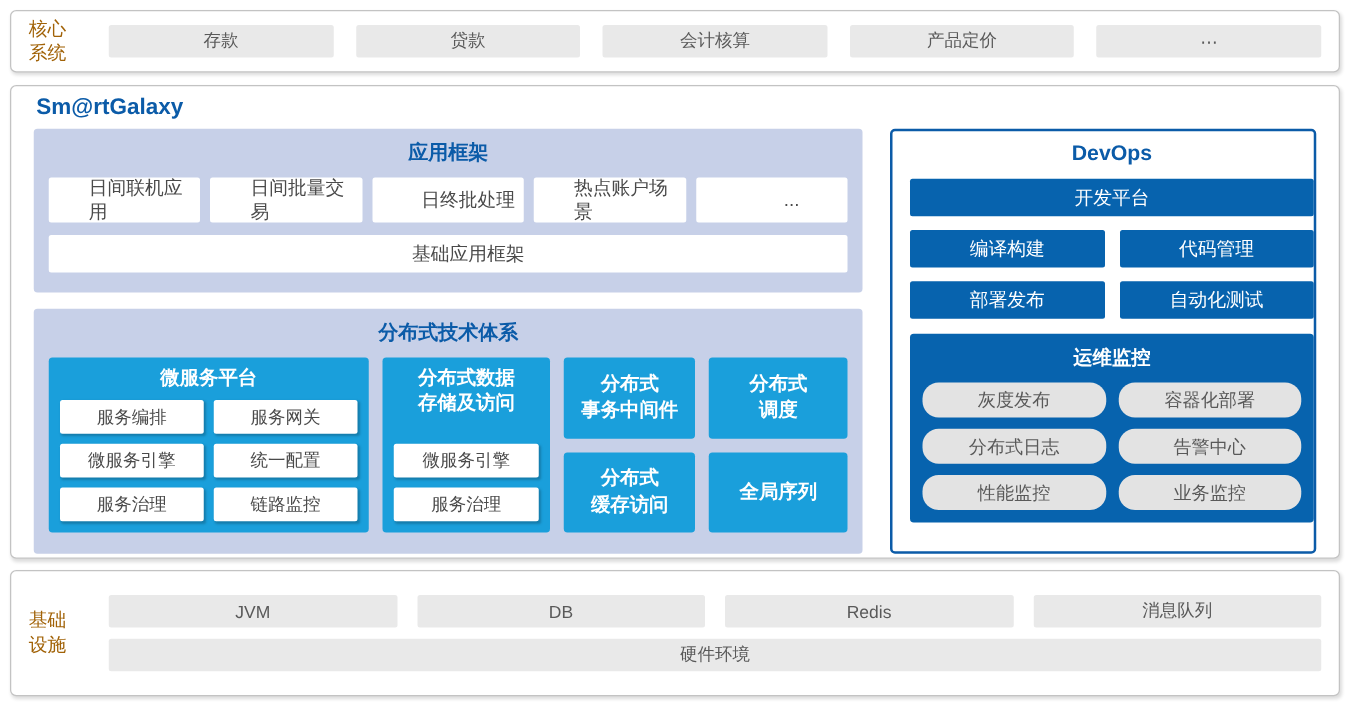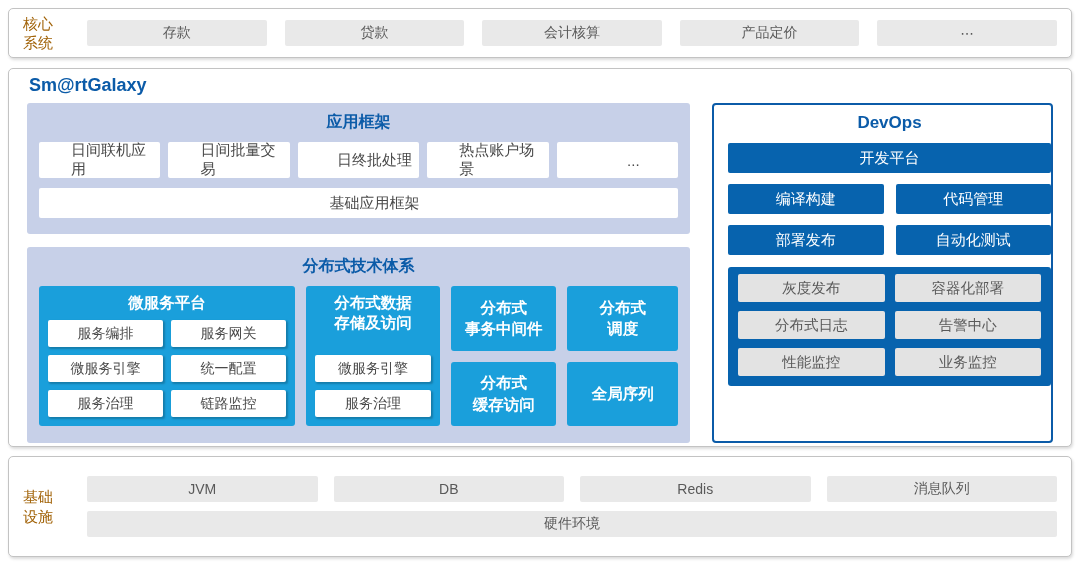--- a/index.html
+++ b/index.html
@@ -79,21 +79,21 @@
   .blue-box {
     background: var(--bluefill, #0763ae); color: #fff; height: 30px; border-radius: 2px;
     display: flex; align-items: center; justify-content: center; font-size: 15px;
   }
   .blue-box.wide { margin-bottom: 11px; }
   .tools { display: grid; grid-template-columns: 1fr 1fr; gap: 11px 12px; margin-bottom: 12px; }
   .ops { background: var(--bluefill, #0763ae); border-radius: 3px; padding: 7px 10px 10px 10px; }
   .ops-title { color: #fff; font-weight: bold; text-align: center; font-size: 15.5px; margin: 2px 0 9px 0; }
   .ops .grid2 { gap: 9px 10px; }
   .gray-chip {
-    background: #e3e3e3; border-radius: 2px; height: 28px;
+    background: #e3e3e3; border-radius: 13px; height: 28px;
     display: flex; align-items: center; justify-content: center;
     font-size: 14.5px; color: #595959;
   }
 
   .infra-body { flex: 1; }
   .infra-body .gray-row { gap: 16px; }
   .gray-box.base { margin-top: 9px; flex: none; width: 100%; }
 </style>
 </head>
 <body>
@@ -175,20 +175,21 @@
       <div class="devops">
         <h3>DevOps</h3>
         <div class="blue-box wide">开发平台</div>
         <div class="grid2 tools">
             <div class="blue-box">编译构建</div>
             <div class="blue-box">代码管理</div>
             <div class="blue-box">部署发布</div>
             <div class="blue-box">自动化测试</div>
           </div>
         <div class="ops">
+          <div class="ops-title">运维监控</div>
           <div class="grid2">
               <div class="gray-chip">灰度发布</div>
               <div class="gray-chip">容器化部署</div>
               <div class="gray-chip">分布式日志</div>
               <div class="gray-chip">告警中心</div>
               <div class="gray-chip">性能监控</div>
               <div class="gray-chip">业务监控</div>
             </div>
         </div>
       </div>

